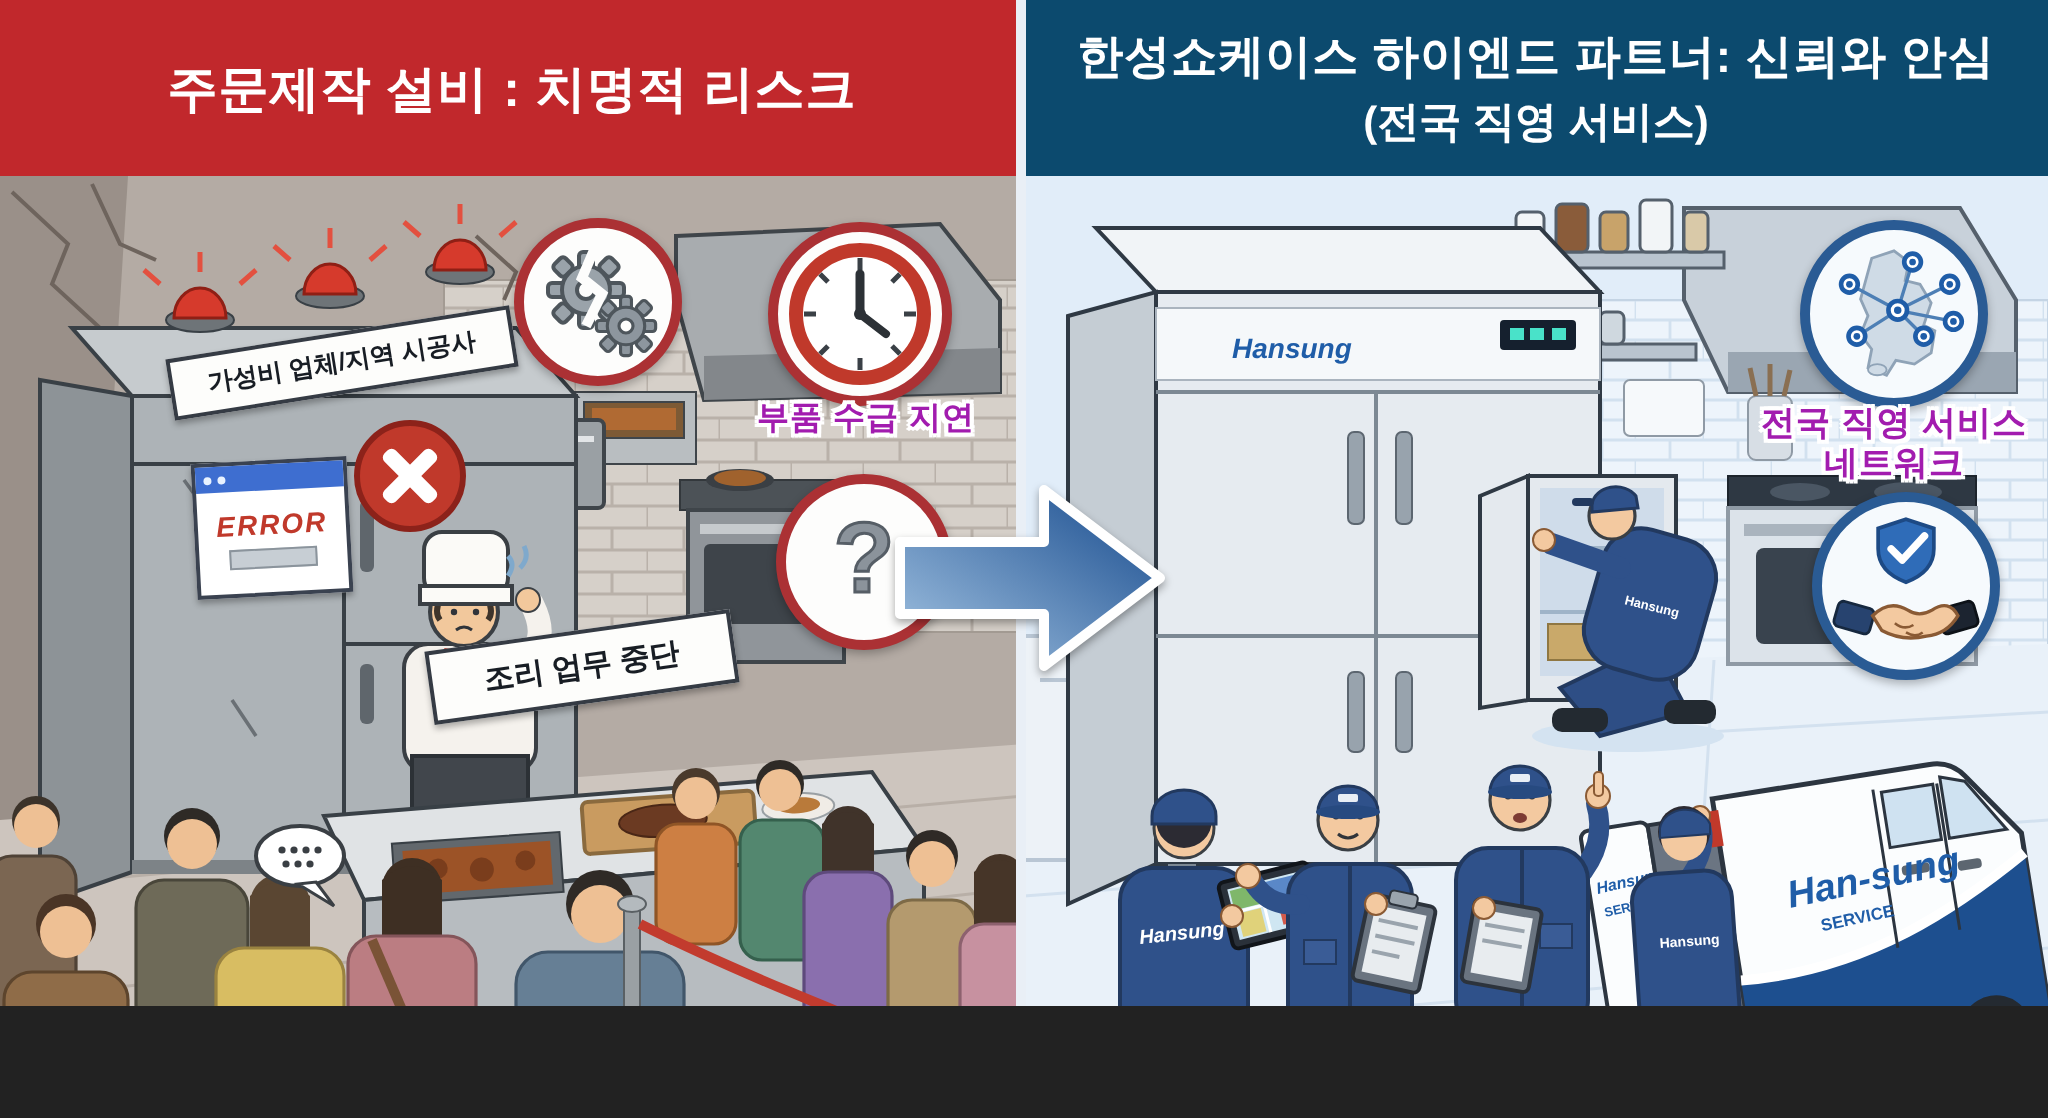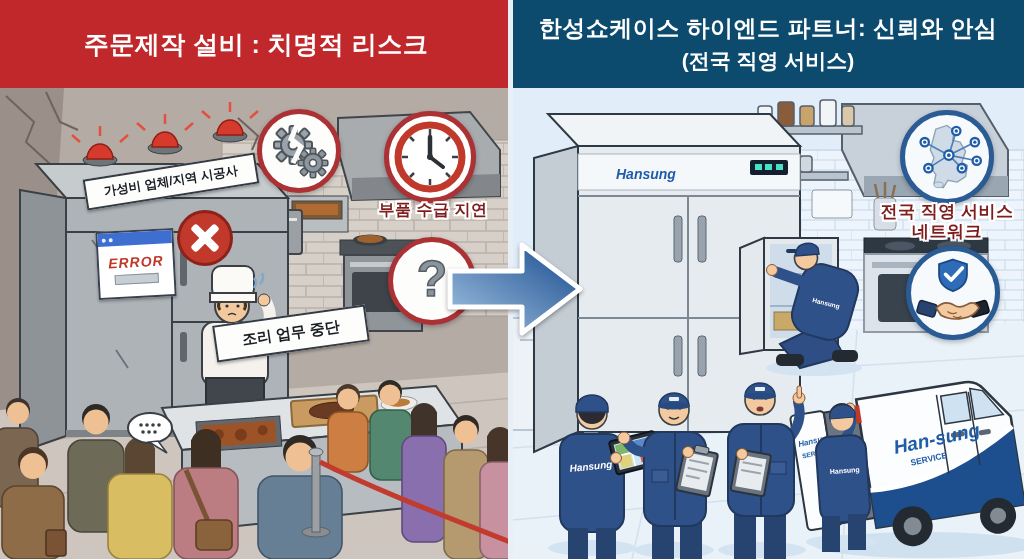--- a/index.html
+++ b/index.html
@@ -1,34 +1,34 @@
 <!DOCTYPE html>
 <html><head>
 <meta charset="utf-8">
 <style>
   html,body{margin:0;padding:0;background:#222;}
-  .stage{position:relative;width:1024px;height:559px;overflow:hidden;
+  .stage{position:relative;width:1024px;height:503px;overflow:hidden;
          font-family:"Liberation Sans","DejaVu Sans",sans-serif;background:#cfc8c2;}
   .panel{position:absolute;top:0;width:512px;height:559px;overflow:hidden;}
   .panel.left{left:0;}
   .panel.right{left:512px;}
   .scene{position:absolute;left:0;top:0;width:512px;height:559px;display:block;}
   .panel-header{position:absolute;top:0;left:0;width:512px;height:88px;z-index:4;
     display:flex;flex-direction:column;align-items:center;justify-content:center;gap:3px;
     color:#fff;font-weight:800;text-align:center;}
   .panel-header .h-title{font-size:25px;letter-spacing:0.5px;}
   .panel-header .h-sub{font-size:21px;}
   .panel.right .h-title{font-size:23px;}
   .divider{position:absolute;left:508px;top:0;width:5px;height:559px;background:#e9eff6;z-index:5;}
   .circle-callout{position:absolute;border-radius:50%;background:#fdfdfc;box-sizing:border-box;
     display:flex;align-items:center;justify-content:center;z-index:6;
     box-shadow:0 2px 5px rgba(0,0,0,.28);}
   .ring-red{border:5px solid #ab3134;}
   .ring-blue{border:5px solid #2a5b94;}
-  .outlined-label{position:absolute;font-weight:800;color:#7f1d1d;text-align:center;z-index:6;
+  .outlined-label{position:absolute;font-weight:800;color:#a21caf;text-align:center;z-index:6;
     letter-spacing:.5px;line-height:1.18;
     text-shadow:-2px 0 #fff,2px 0 #fff,0 -2px #fff,0 2px #fff,-1px -1px #fff,1px -1px #fff,
       -1px 1px #fff,1px 1px #fff,-2px -2px #fff,2px -2px #fff,-2px 2px #fff,2px 2px #fff;}
   .plate{position:absolute;background:#fdfdfb;border:2px solid #353b44;box-sizing:border-box;
     display:flex;align-items:center;justify-content:center;font-weight:800;color:#181d24;z-index:6;
     box-shadow:0 2px 3px rgba(0,0,0,.3);}
   .equip-label{left:84px;top:166px;width:174px;height:31px;font-size:12.5px;transform:rotate(-9deg);}
   .chef-sign{left:214px;top:315px;width:154px;height:37px;font-size:15px;transform:rotate(-8deg);}
   .error-window{position:absolute;left:97px;top:230px;width:78px;height:68px;z-index:6;
     background:#fff;border:2px solid #3a4250;box-sizing:border-box;transform:rotate(-3deg);

